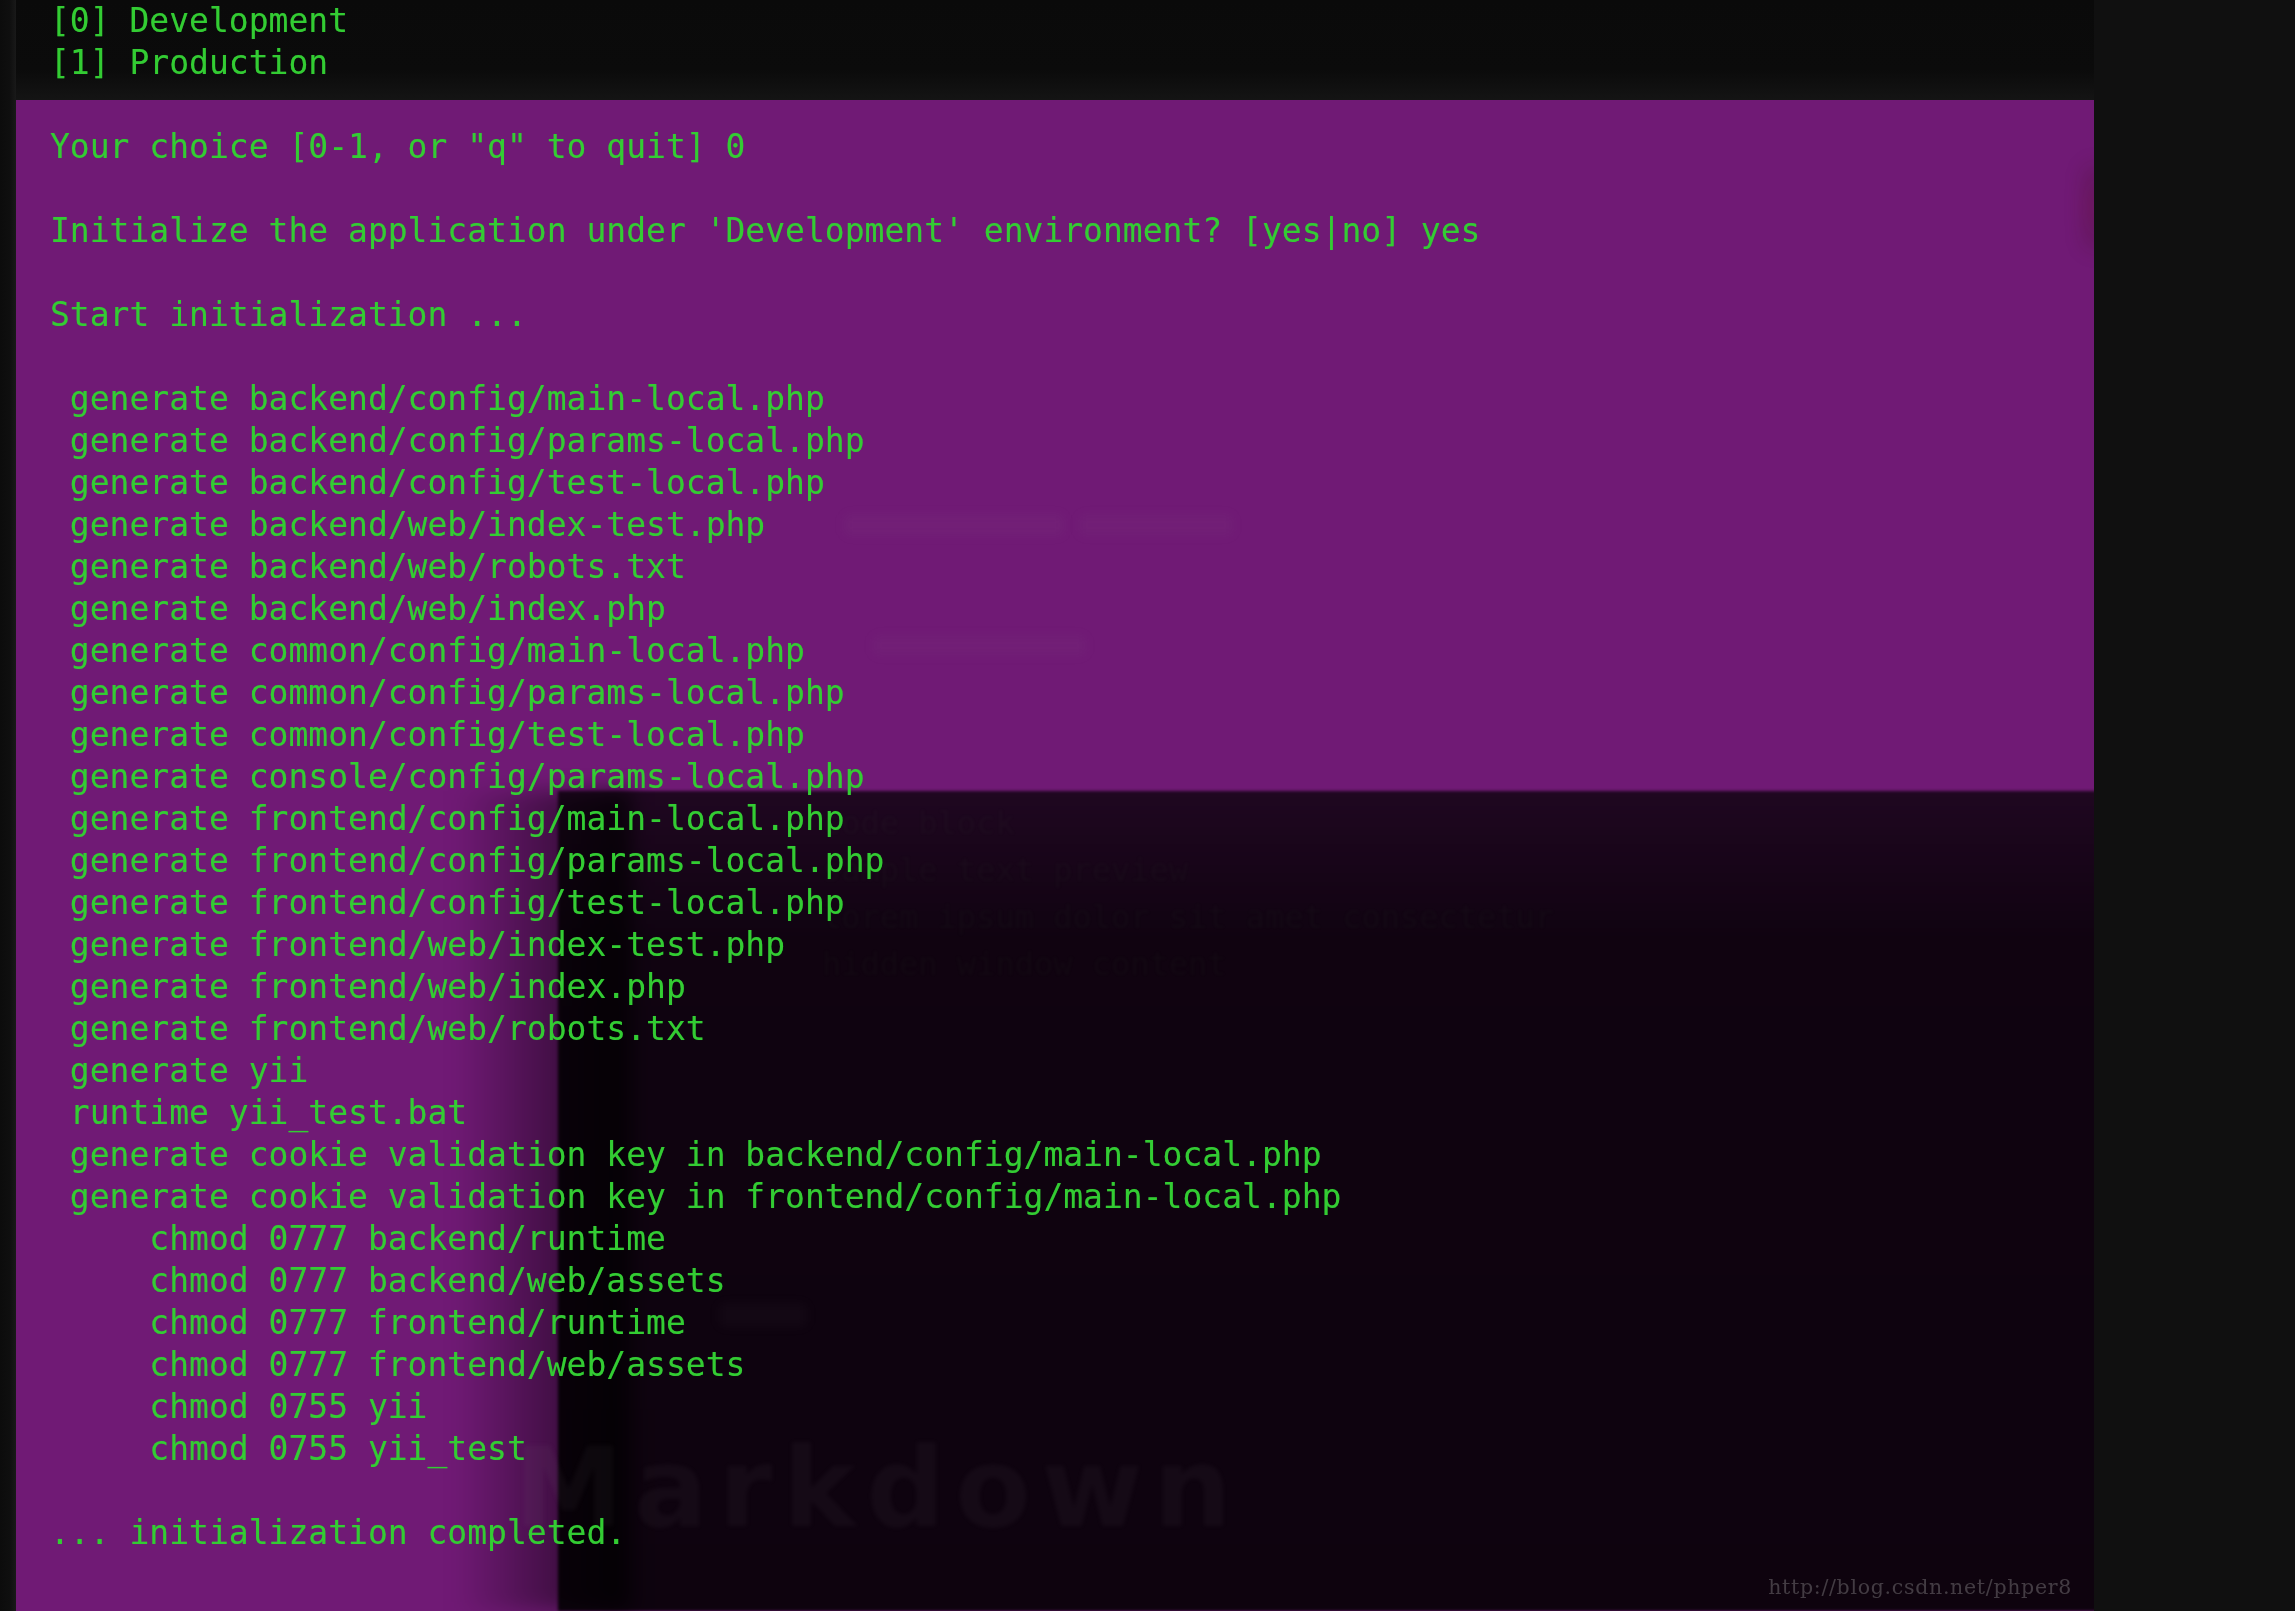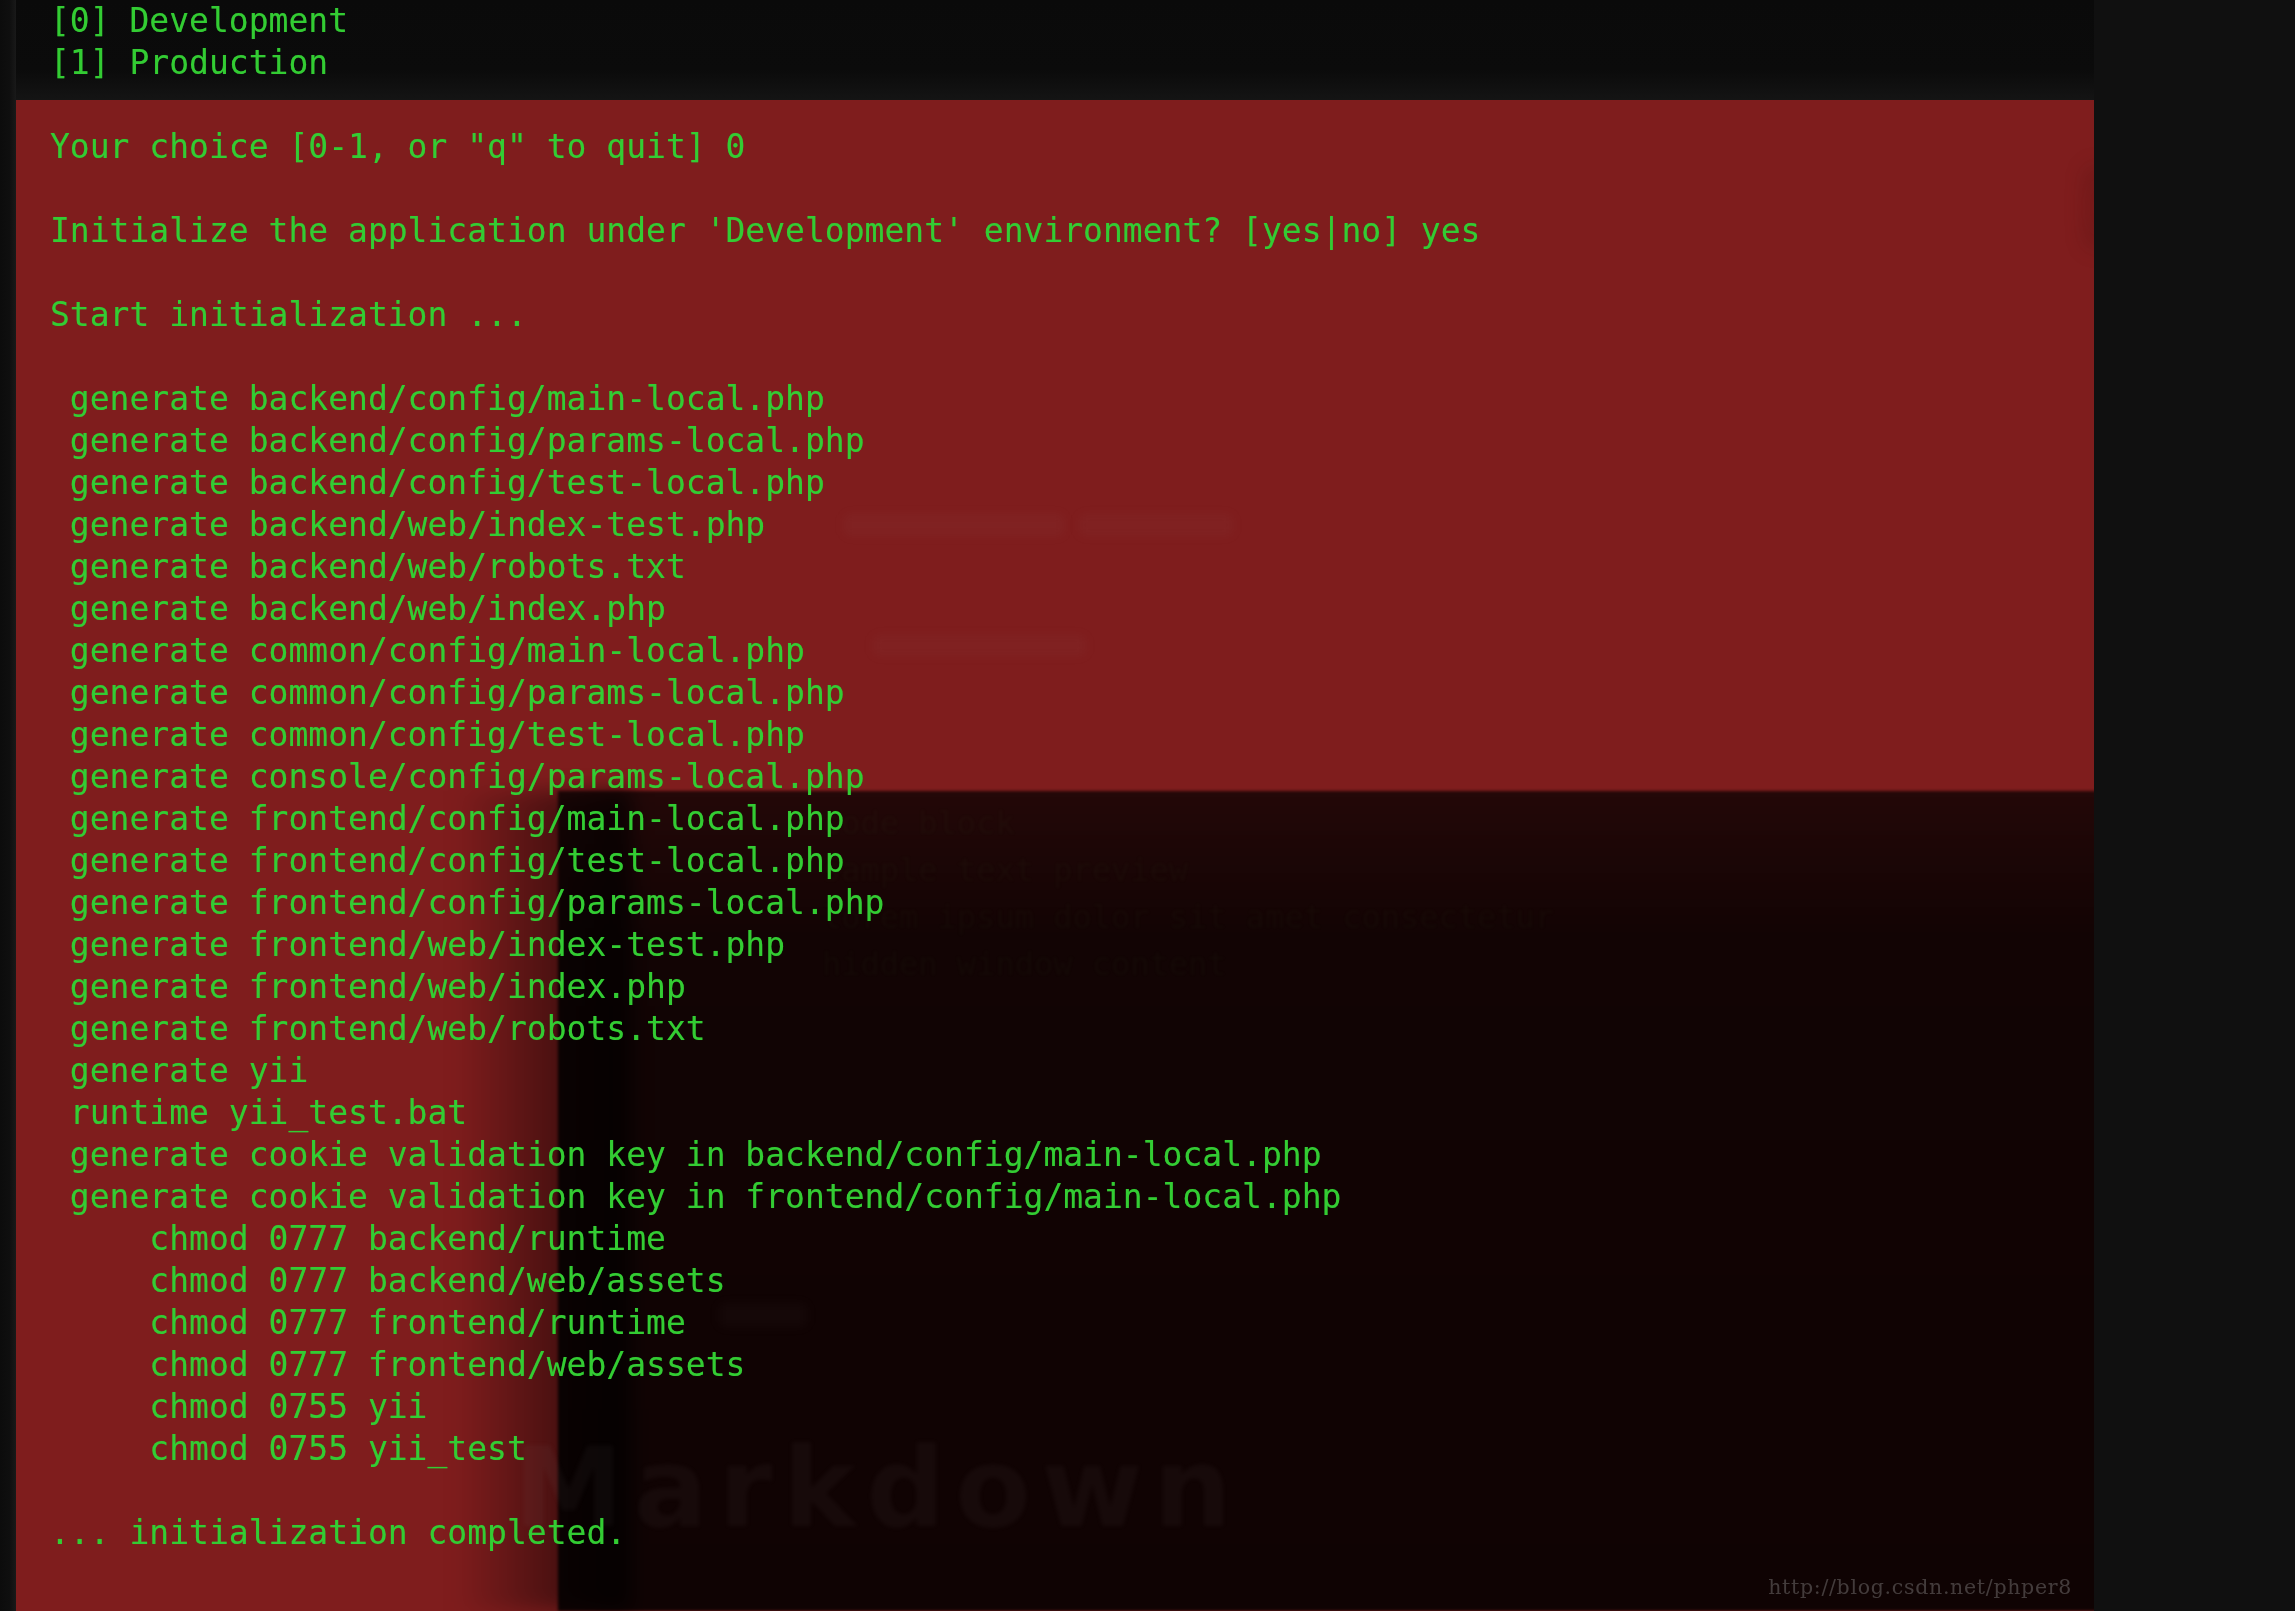--- a/index.html
+++ b/index.html
@@ -13,21 +13,21 @@
     height: 1612px;
     overflow: hidden;
     font-family: "DejaVu Sans Mono", "Liberation Mono", monospace;
   }
 
   
   #terminal-window {
     position: relative;
     width: 2094px;
     height: 1612px;
-    background: #7f1d1d;
+    background: #701a75;
     overflow: hidden;
   }
 
   
   .ghost-layer {
     position: absolute;
     pointer-events: none;
   }
 
   #ghost-top-band {
@@ -207,22 +207,22 @@
       <div class="term-line"> generate backend/config/params-local.php</div>
       <div class="term-line"> generate backend/config/test-local.php</div>
       <div class="term-line"> generate backend/web/index-test.php</div>
       <div class="term-line"> generate backend/web/robots.txt</div>
       <div class="term-line"> generate backend/web/index.php</div>
       <div class="term-line"> generate common/config/main-local.php</div>
       <div class="term-line"> generate common/config/params-local.php</div>
       <div class="term-line"> generate common/config/test-local.php</div>
       <div class="term-line"> generate console/config/params-local.php</div>
       <div class="term-line"> generate frontend/config/main-local.php</div>
+      <div class="term-line"> generate frontend/config/params-local.php</div>
       <div class="term-line"> generate frontend/config/test-local.php</div>
-      <div class="term-line"> generate frontend/config/params-local.php</div>
       <div class="term-line"> generate frontend/web/index-test.php</div>
       <div class="term-line"> generate frontend/web/index.php</div>
       <div class="term-line"> generate frontend/web/robots.txt</div>
       <div class="term-line"> generate yii</div>
       <div class="term-line"> runtime yii_test.bat</div>
       <div class="term-line"> generate cookie validation key in backend/config/main-local.php</div>
       <div class="term-line"> generate cookie validation key in frontend/config/main-local.php</div>
       <div class="term-line">     chmod 0777 backend/runtime</div>
       <div class="term-line">     chmod 0777 backend/web/assets</div>
       <div class="term-line">     chmod 0777 frontend/runtime</div>

